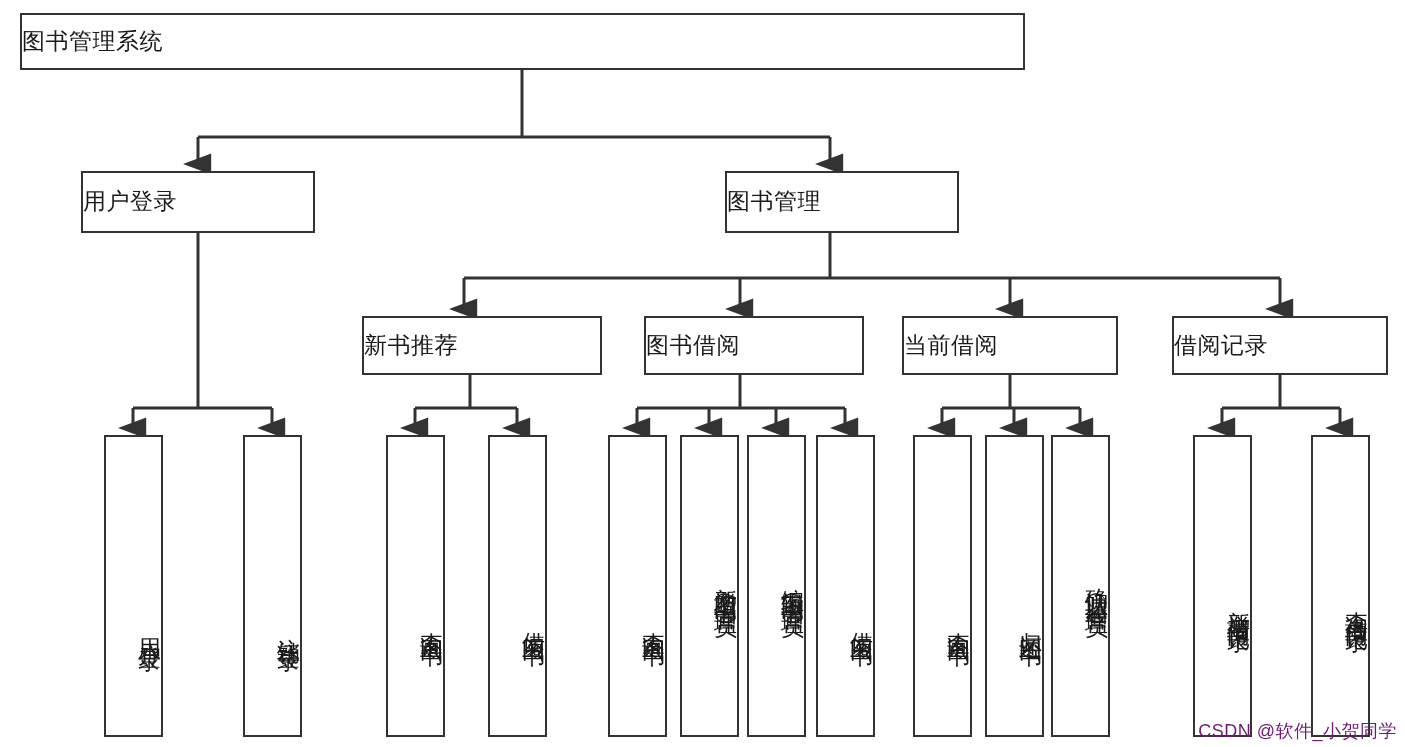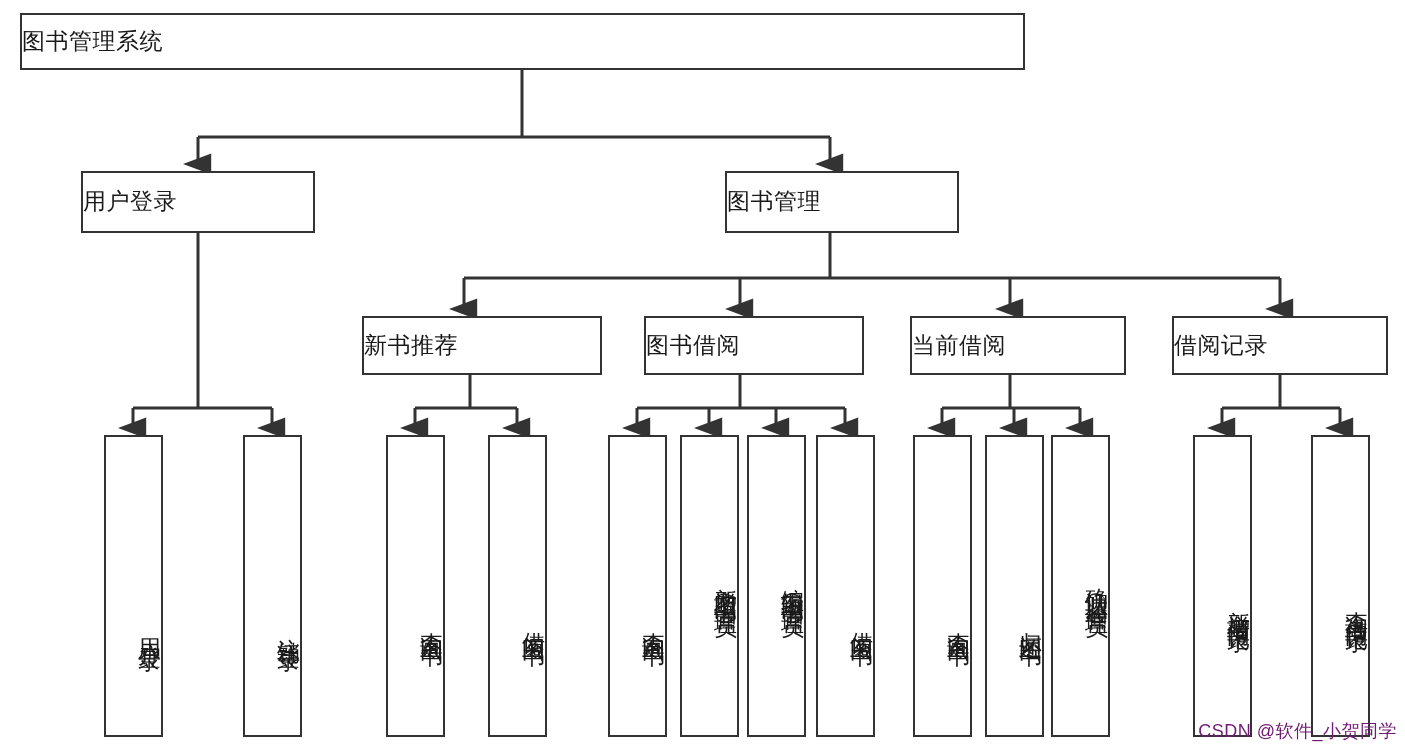--- a/index.html
+++ b/index.html
@@ -136,21 +136,21 @@
   <div class="node node-h" style="left:711px; top:171px; width:234px; height:62px;margin-left:14px;">
     <span>图书管理</span>
   </div>
 
   <div class="node node-h" style="left:362px; top:316px; width:240px; height:59px;">
     <span>新书推荐</span>
   </div>
   <div class="node node-h" style="left:632px; top:316px; width:220px; height:59px;margin-left:12px;">
     <span>图书借阅</span>
   </div>
-  <div class="node node-h" style="left:902px; top:316px; width:216px; height:59px;margin-left:8px;">
+  <div class="node node-h" style="left:902px; top:316px; width:216px; height:59px;">
     <span>当前借阅</span>
   </div>
   <div class="node node-h" style="left:1172px; top:316px; width:216px; height:59px;">
     <span>借阅记录</span>
   </div>
 
   <div class="node node-v" style="left:104px; top:435px; width:59px; height:302px; padding-top:84px;">
     <span>用户登录</span>
   </div>
   <div class="node node-v" style="left:243px; top:435px; width:59px; height:302px; padding-top:84px;">

